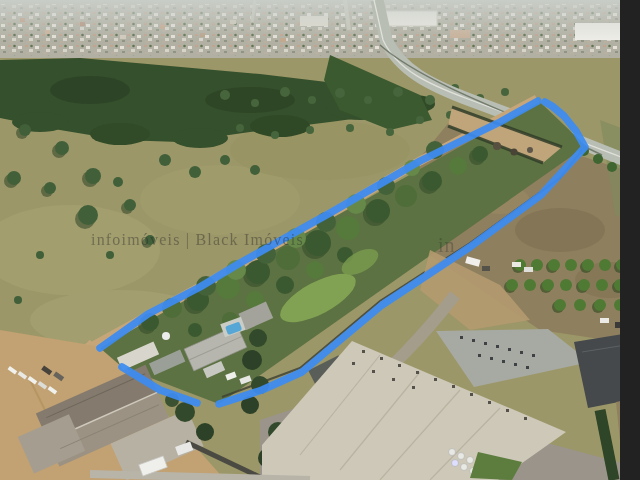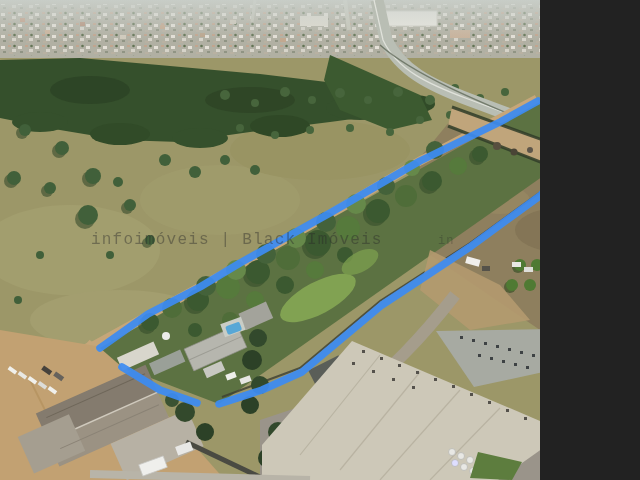--- a/index.html
+++ b/index.html
@@ -1,20 +1,20 @@
 <!DOCTYPE html>
 <html><head>
 <meta charset="utf-8">
 <style>
   html,body{margin:0;padding:0;background:#222;}
-  .stage{position:relative;width:540px;height:480px;overflow:hidden;font-family:Liberation Mono, monospace;}
+  .stage{position:relative;width:620px;height:480px;overflow:hidden;font-family:Liberation Serif, serif;}
   .stage svg{position:absolute;left:0;top:0;display:block;}
   .watermark{position:absolute;left:91px;top:231px;font-size:16px;font-weight:400;
     letter-spacing:1.2px;color:rgba(40,40,40,0.42);white-space:nowrap;pointer-events:none;}
-  .watermark-frag{position:absolute;left:438px;top:234px;font-size:12px;
+  .watermark-frag{position:absolute;left:438px;top:234px;font-size:20px;
     letter-spacing:1px;color:rgba(40,40,40,0.30);pointer-events:none;}
 </style>
 </head>
 <body>
 
 <div class="stage">
 <svg width="640" height="480" viewBox="0 0 640 480">
   <defs>
     <pattern id="city" width="17" height="11" patternUnits="userSpaceOnUse">
       <rect x="1" y="2" width="4" height="3" fill="#e7e3da"></rect>

